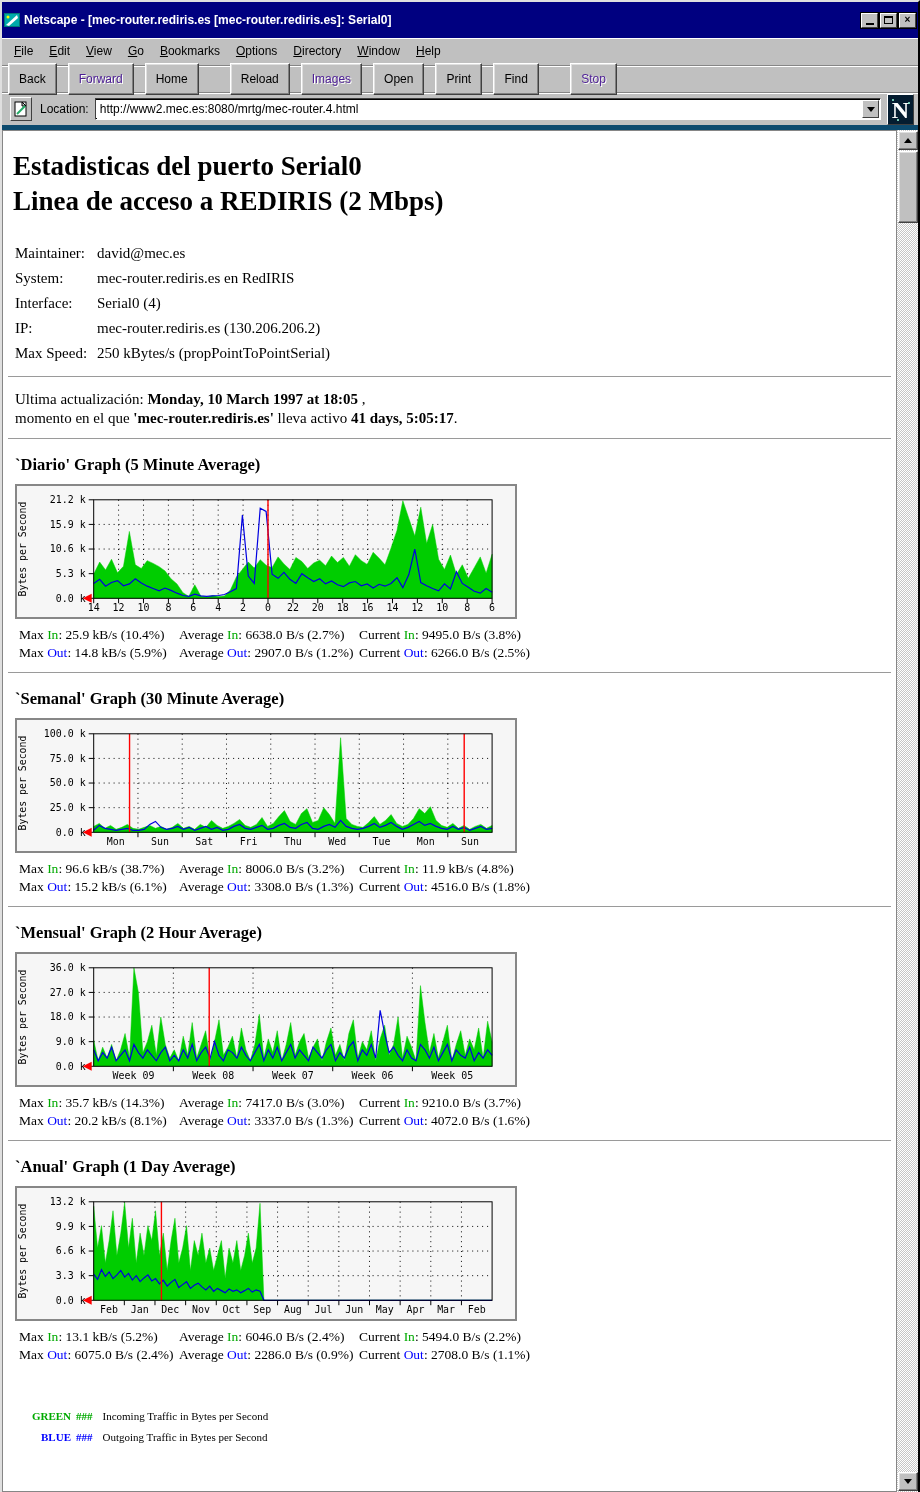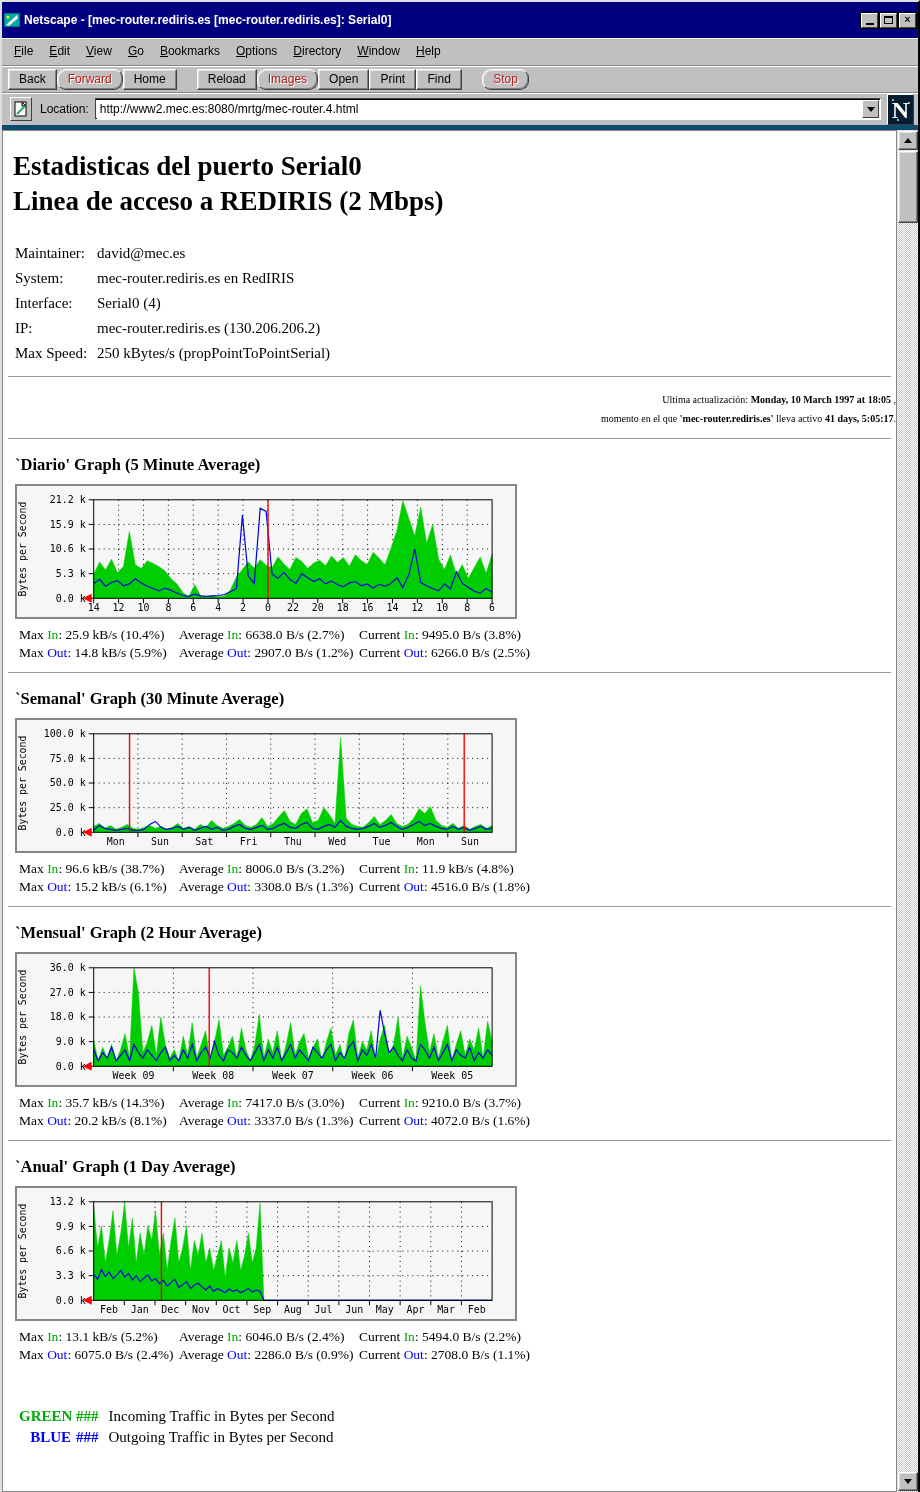--- a/index.html
+++ b/index.html
@@ -19,25 +19,25 @@
   .glyph-min{width:8px;height:2px;background:#000;margin-top:8px;}
   .glyph-max{width:9px;height:8px;border:1px solid #000;border-top:2px solid #000;}
   
   .menubar{height:28px;display:flex;align-items:center;padding-left:4px;border-bottom:1px solid #868686;
            box-shadow:0 1px 0 #fff inset;}
   .menuitem{font-size:12px;padding:1px 8px 2px 8px;color:#000;white-space:nowrap;}
   .menuitem u{text-decoration:underline;}
   
   .toolbar{height:27px;display:flex;align-items:center;padding:3px 6px;border-bottom:1px solid #868686;
            box-shadow:0 1px 0 #fff inset;}
-  .tbtn{height:21px;min-width:46px;padding:0 10px;margin-right:0;background:#c0c0c0;
+  .tbtn{height:32px;min-width:46px;padding:0 10px;margin-right:11px;background:#c0c0c0;
         border:1px solid;border-color:#fff #404040 #404040 #fff;
         box-shadow:inset -1px -1px 0 #808080,inset 1px 1px 0 #dfdfdf;
         font-size:12px;color:#000;display:flex;align-items:center;justify-content:center;white-space:nowrap;}
-  .tbtn.dis{color:#b91c1c;text-shadow:1px 1px 0 #fff;border-radius:9px;}
+  .tbtn.dis{color:#4c1d95;text-shadow:1px 1px 0 #fff;}
   .tgap{width:20px;}
   
   .locbar{height:37px;display:flex;align-items:center;padding:2px 4px 2px 8px;border-bottom:5px solid #0c4a6e;
           box-shadow:0 1px 0 #fff inset;}
   .loc-icon{width:22px;height:24px;background:#c0c0c0;border:1px solid;border-color:#fff #404040 #404040 #fff;
             margin-right:8px;display:flex;align-items:center;justify-content:center;flex:0 0 auto;}
   .loc-label{font-size:12px;margin-right:6px;white-space:nowrap;}
   .loc-field{flex:1;height:22px;background:#fff;border:1px solid;border-color:#404040 #fff #fff #404040;
              box-shadow:inset 1px 1px 0 #000;display:flex;align-items:center;position:relative;}
   .loc-input{flex:1;border:0;outline:0;height:18px;font-size:12px;font-family:"Liberation Sans",sans-serif;padding-left:4px;background:#fff;}
@@ -62,31 +62,31 @@
   .tri-up{width:0;height:0;border-left:4px solid transparent;border-right:4px solid transparent;border-bottom:5px solid #000;}
   .sthumb{width:20px;height:72px;margin:0 1px;background:#c0c0c0;border:1px solid;border-color:#fff #404040 #404040 #fff;
           box-shadow:inset -1px -1px 0 #808080,inset 1px 1px 0 #dfdfdf;flex:0 0 auto;}
   .strack{flex:1;}
   
   .h1{font-size:27px;font-weight:bold;line-height:35px;margin:18px 0 0 10px;}
   .info{margin:22px 0 0 12px;font-size:15px;}
   .info-row{display:flex;height:25px;align-items:center;}
   .info-row .lab{width:82px;flex:0 0 auto;}
   .hr3d{height:2px;border:0;border-top:1px solid #9a9a9a;border-bottom:1px solid #fff;margin:10px 5px 0 5px;}
-  .update{font-size:10px;margin:12px 0 0 12px;line-height:19px;text-align:right;}
+  .update{font-size:15px;margin:12px 0 0 12px;line-height:19px;}
   .sec-title{font-size:16.5px;font-weight:bold;margin:15px 0 9px 12px;}
   .graph-frame{display:inline-block;margin-left:12px;border:2px solid #878787;background:#f6f6f6;line-height:0;}
   .stats{margin:5px 0 4px 16px;font-size:13.5px;line-height:18px;}
   .stats-row{display:flex;}
   .stats-cell{white-space:nowrap;}
   .stats-cell.c1{width:160px;}
   .stats-cell.c2{width:180px;}
   .w-in{color:var(--in-green,#00aa00);}
   .w-out{color:var(--out-blue,#0000ff);}
-  .legend{margin:42px 0 16px 16px;font-size:15px;line-height:21px;}
+  .legend{margin:42px 0 16px 16px;font-size:11px;line-height:21px;}
   .legend-row{display:flex;align-items:center;}
   .legend-word{display:inline-block;width:52px;text-align:right;font-weight:bold;margin-right:5px;}
   .legend-hash{font-weight:bold;margin-right:10px;}
   .lg-green{color:var(--in-green,#00aa00);}
   .lg-blue{color:var(--out-blue,#0000ff);}
   
   .statusbar{height:28px;display:flex;align-items:center;padding:3px 4px;border-top:1px solid #fff;gap:8px;}
   .st-icons{height:20px;width:38px;background:#c0c0c0;border:1px solid;border-color:#fff #404040 #404040 #fff;
             display:flex;align-items:center;justify-content:center;gap:2px;flex:0 0 auto;}
   .st-field{flex:1;height:20px;border:1px solid;border-color:#808080 #fff #fff #808080;

